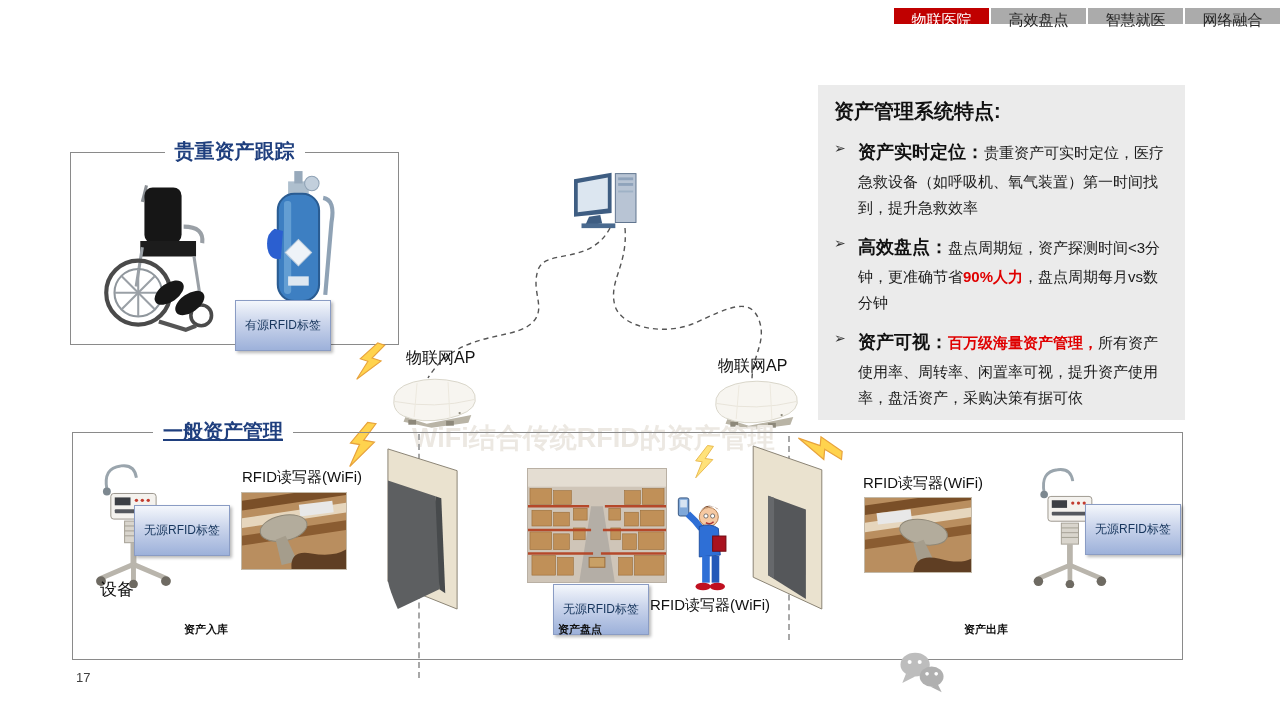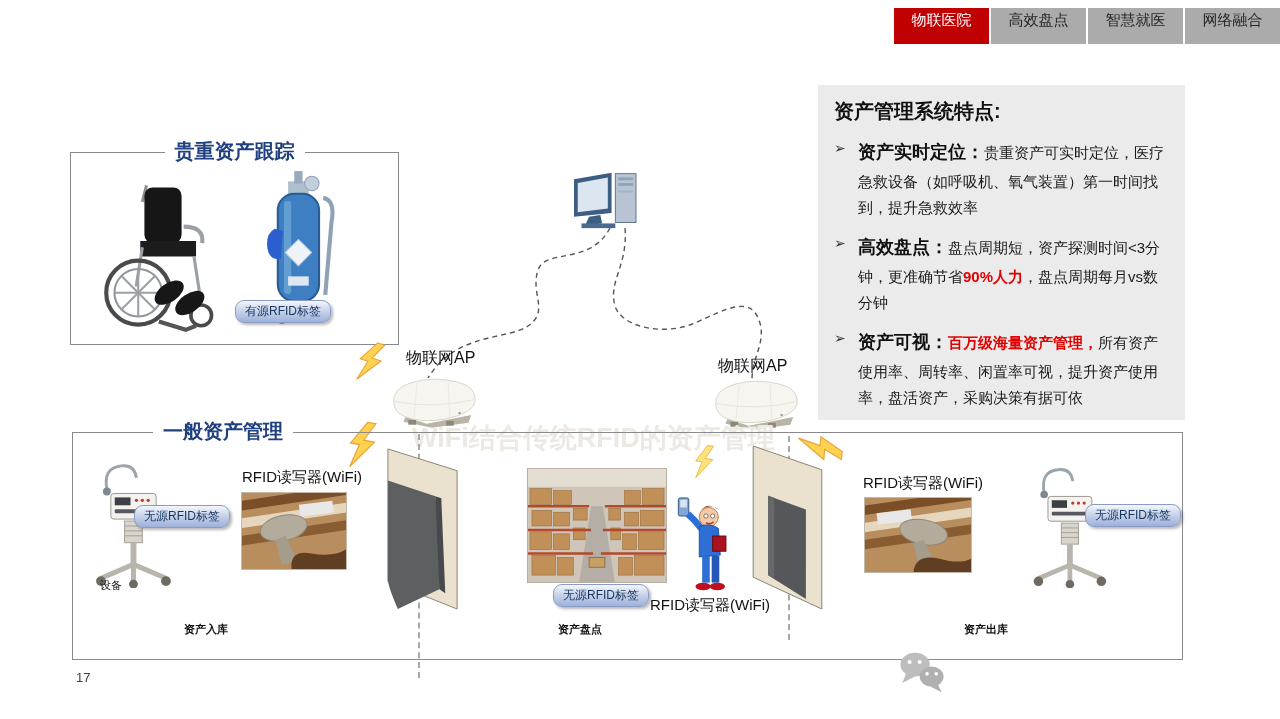--- a/index.html
+++ b/index.html
@@ -1,44 +1,44 @@
 <!DOCTYPE html>
 <html><head>
 <meta charset="utf-8">
 <style>
   * { margin:0; padding:0; box-sizing:border-box; }
   body { font-family:"Liberation Sans","DejaVu Sans",sans-serif; background:#888; }
   .slide { position:relative; width:1280px; height:719px; background:#ffffff; overflow:hidden; margin:0 auto; }
 
   
   .tabs { position:absolute; top:8px; right:0; display:flex; gap:2px; }
-  .tab { width:95px; height:36px; line-height:24px; text-align:center; font-size:15px; background:#ABABAB; color:#262626; cursor:pointer; }
+  .tab { width:95px; height:16px; line-height:24px; text-align:center; font-size:15px; background:#ABABAB; color:#262626; cursor:pointer; }
   .tab.active { background:#C00000; color:#ffffff; }
 
   
   .page-title { position:absolute; left:38px; top:42px; font-size:32px; font-weight:bold; color:#C00000; letter-spacing:1px; }
 
   
   .features { position:absolute; left:818px; top:85px; width:367px; height:335px; background:#EBEBEB; padding:13px 16px 10px 16px; }
   .features-title { font-size:20px; font-weight:bold; color:#111; margin-bottom:12px; }
   .bullet { display:flex; margin-bottom:11px; }
   .bullet .marker { width:24px; flex:none; font-size:14px; color:#333; padding-top:3px; }
   .bullet .btext { font-size:15px; color:#1a1a1a; line-height:1.75; }
   .bullet .bhead { font-size:18px; font-weight:bold; color:#111; }
   .bullet .hl { color:#E00000; font-weight:bold; }
 
   
   .vbox { position:absolute; left:70px; top:152px; width:329px; height:193px; border:1.5px solid #8a8a8a; }
   .gbox { position:absolute; left:72px; top:432px; width:1111px; height:228px; border:1.5px solid #8a8a8a; }
   .box-title { position:absolute; top:-15px; background:#ffffff; padding:0 10px; font-size:20px; font-weight:bold; color:#1F3F7E; white-space:nowrap; }
   .vbox .box-title { left:50%; transform:translateX(-50%); }
-  .gbox .box-title { left:80px; }
-
-  
-  .tag { position:absolute; font-size:12px; color:#17365d; padding:2px 9px; border-radius:9px;
+  .gbox .box-title { left:80px;text-decoration:underline; }
+
+  
+  .tag { position:absolute; font-size:12px; color:#17365d; padding:16px 9px; border-radius:0;
          background:linear-gradient(180deg,#f4f7fc 0%,#ccd6ec 42%,#9db1da 100%);
          border:1px solid #8a9cc4; box-shadow:2px 2px 3px rgba(0,0,0,.28); white-space:nowrap; }
 
   .small-label { position:absolute; font-size:15px; color:#111; white-space:nowrap; }
   .caption { position:absolute; font-size:11px; font-weight:bold; color:#111; white-space:nowrap; }
   .icon-abs { position:absolute; display:block; }
   .icon-abs svg { display:block; width:100%; height:100%; }
 
   .vsep { position:absolute; border-left:2px dashed #a8a8a8; width:0; }
 
@@ -237,21 +237,21 @@
           <line x1="38" y1="77" x2="56" y2="77"></line>
         </g>
       <rect x="44" y="84" width="6" height="22" fill="#b9b5ac"></rect>
       <path d="M47 106 L14 120 M47 106 L80 120 M47 106 L47 124" stroke="#b9b5ac" stroke-width="5" fill="none"></path>
       <circle cx="14" cy="123" r="5" fill="#6e6a62"></circle>
       <circle cx="80" cy="123" r="5" fill="#6e6a62"></circle>
       <circle cx="47" cy="126" r="4.5" fill="#6e6a62"></circle>
     </svg>
   </span>
   <span class="tag" style="left:134px; top:505px;">无源RFID标签</span>
-  <span class="small-label" style="left:100px; top:578px; font-size:11px;">设备</span>
+  <span class="small-label" style="left:100px; top:578px; font-size:17px;">设备</span>
   <span class="small-label" style="left:242px; top:468px;">RFID读写器(WiFi)</span>
   <span class="icon-abs" style="left:241px; top:492px; width:106px; height:78px; border:1px solid #c3b9a8;">
     <svg viewBox="0 0 105 78" preserveAspectRatio="none">
       <rect width="105" height="78" fill="#b98e5f"></rect>
       <polygon points="0,8 105,-8 105,2 0,18" fill="#7a4f28"></polygon>
       <polygon points="0,26 105,10 105,20 0,36" fill="#e6d6bd"></polygon>
       <polygon points="0,44 105,28 105,38 0,54" fill="#8a5c31"></polygon>
       <rect x="58" y="10" width="34" height="12" fill="#e8e8e8" transform="rotate(-7 75 16)"></rect>
       <ellipse cx="42" cy="36" rx="24" ry="13" fill="#b3ac9c" stroke="#8f8878" transform="rotate(-12 42 36)"></ellipse>
       <path d="M44 44 L56 70 L40 74 L34 48 Z" fill="#a59d8c"></path>

